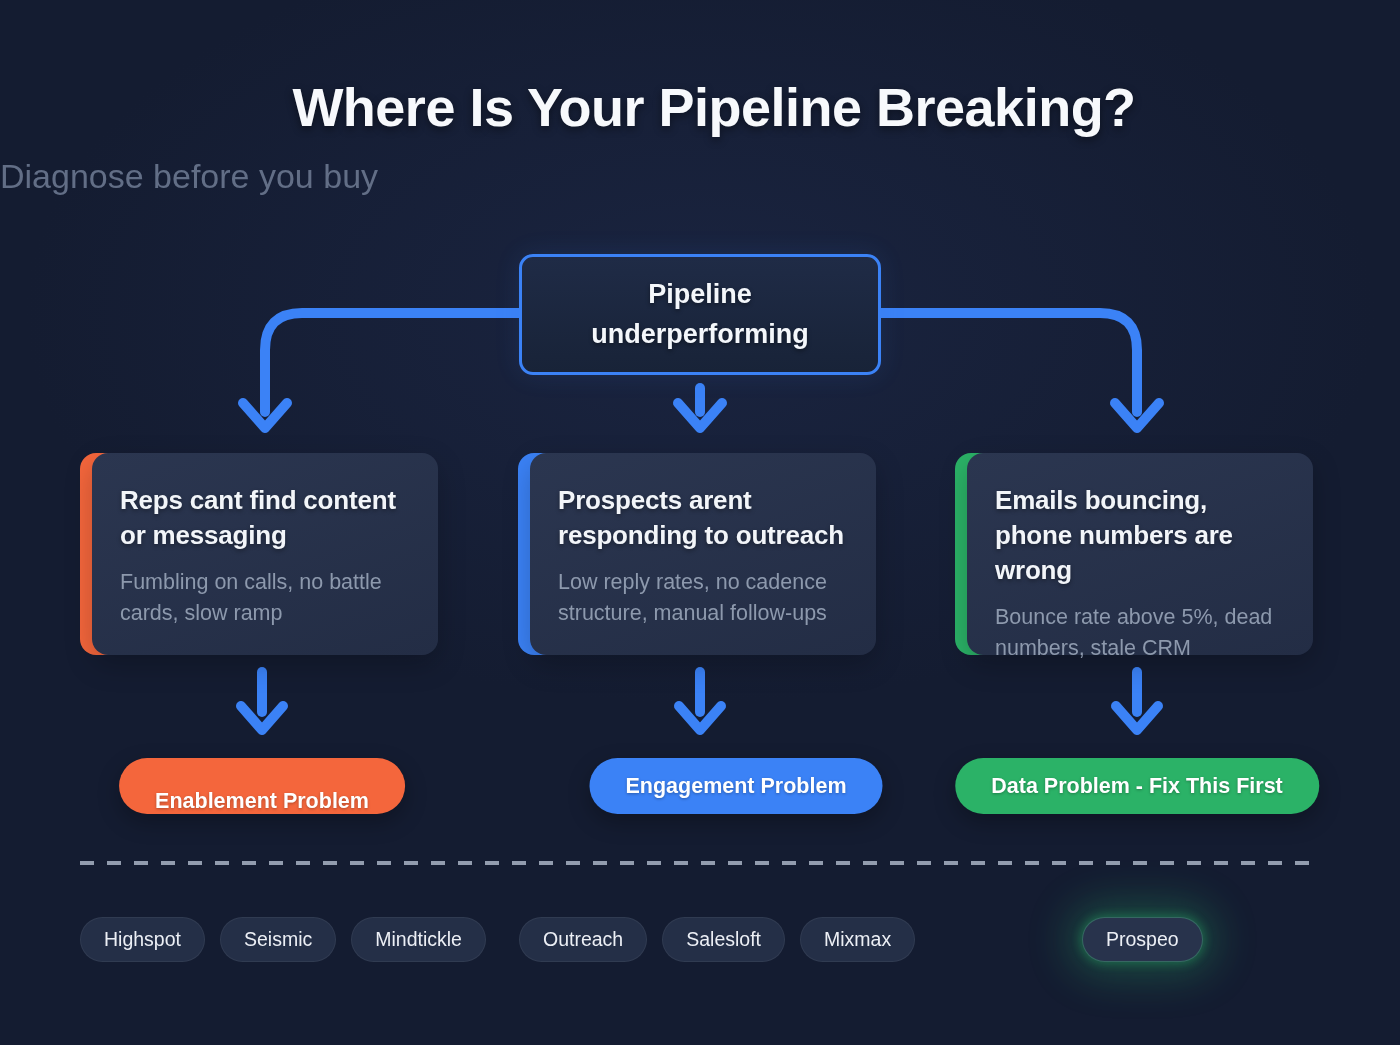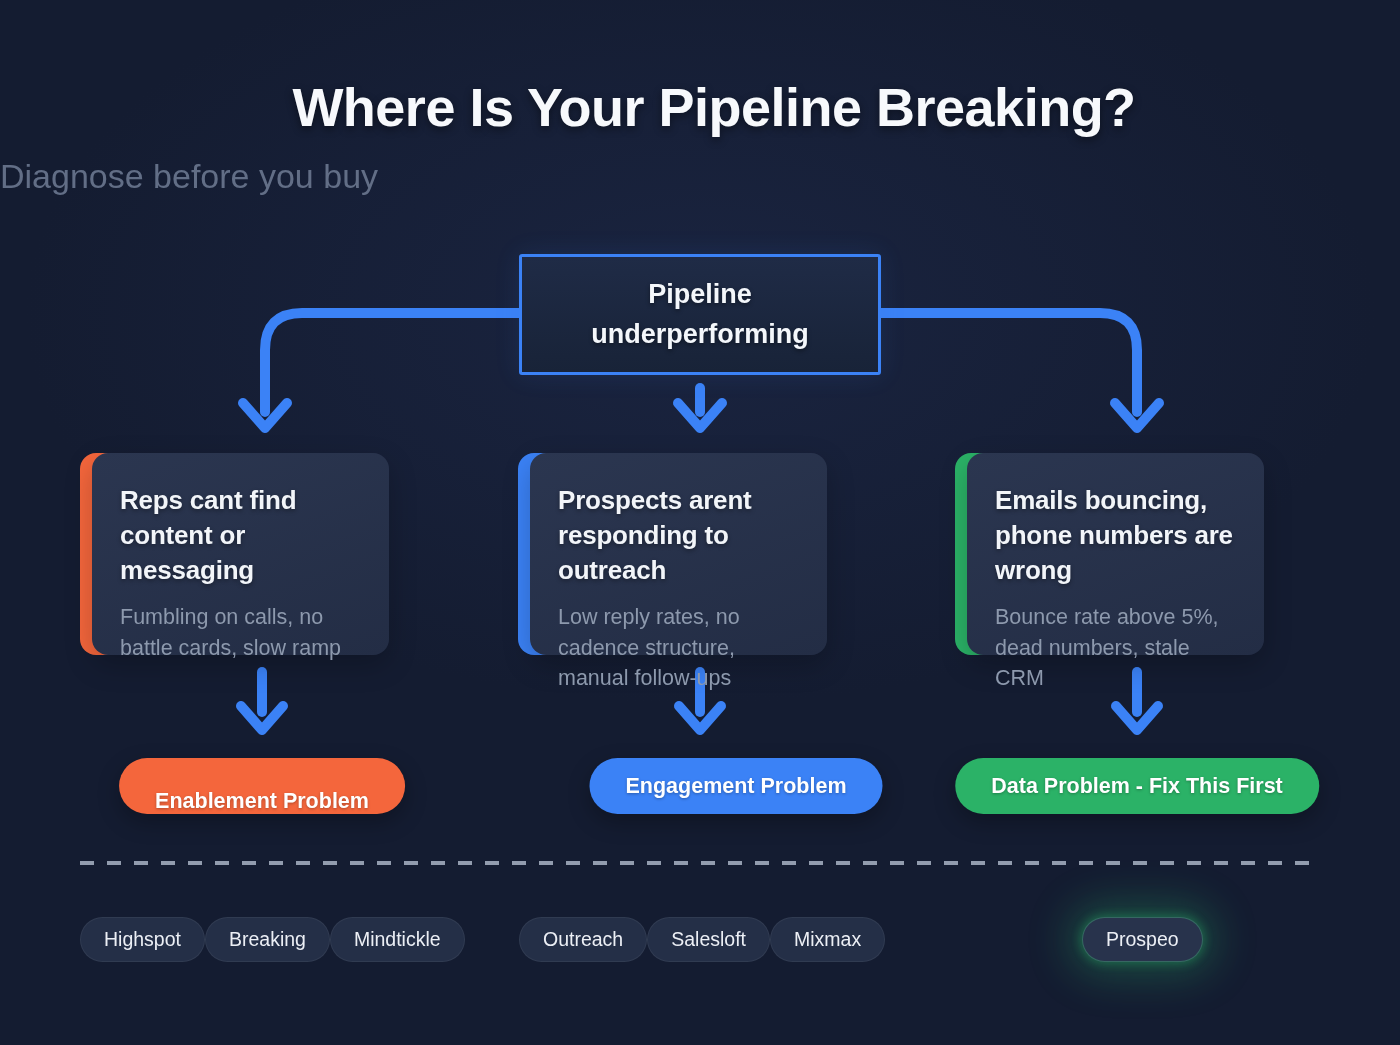--- a/index.html
+++ b/index.html
@@ -41,40 +41,40 @@
     width: 1400px; height: 1045px;
     pointer-events: none;
   }
 
   
   .root-box {
     position: absolute;
     left: 519px; top: 254px;
     width: 362px; height: 121px;
     border: 3px solid var(--accent, #3b82f6);
-    border-radius: 3px;
+    border-radius: 14px;
     background: linear-gradient(180deg, #1f2b46 0%, #182338 100%);
     display: flex; align-items: center; justify-content: center;
     padding: 0 30px;
     box-shadow: 0 0 26px rgba(59,130,246,0.12);
   }
   .root-box span {
     font-size: 27px;
     font-weight: 700;
     line-height: 1.45;
     color: #f4f7fb;
     text-align: center;
     text-shadow: 0 2px 4px rgba(0,0,0,0.4);
   }
 
   
   .branch-box {
     position: absolute;
     top: 453px;
-    width: 309px; height: 202px;
+    width: 358px; height: 202px;
   }
   .branch-box.b0 { left: 80px; }
   .branch-box.b1 { left: 518px; }
   .branch-box.b2 { left: 955px; }
   .accent-bar {
     position: absolute;
     left: 0; top: 0; bottom: 0;
     width: 44px;
     border-radius: 16px;
     background: var(--accent, #888);
@@ -123,20 +123,21 @@
     font-weight: 700;
     color: #ffffff;
     text-shadow: 0 1px 3px rgba(0,0,0,0.3);
   }
 
   
   .tags {
     position: absolute;
     top: 917px;
     display: flex;
+    gap: 15px;
   }
   .tags.t0 { left: 80px; }
   .tags.t1 { left: 519px; }
   .tags.t2 { left: 1082px; }
   .tag {
     height: 45px;
     display: inline-flex; align-items: center;
     padding: 0 23px;
     border-radius: 23px;
     background: #242f47;
@@ -213,21 +214,21 @@
   <div class="pill p1" style="--accent: #3b82f6;">
     <span>Engagement Problem</span>
   </div>
   <div class="pill p2" style="--accent: #2bb267;">
     <span>Data Problem - Fix This First</span>
   </div>
 
   <div class="tags t0">
 
   <span class="tag">Highspot</span>
-      <span class="tag">Breaking</span>
+      <span class="tag">Seismic</span>
       <span class="tag">Mindtickle</span>
     </div>
   <div class="tags t1">
 
   <span class="tag">Outreach</span>
       <span class="tag">Salesloft</span>
       <span class="tag">Mixmax</span>
     </div>
   <div class="tags t2">
 

